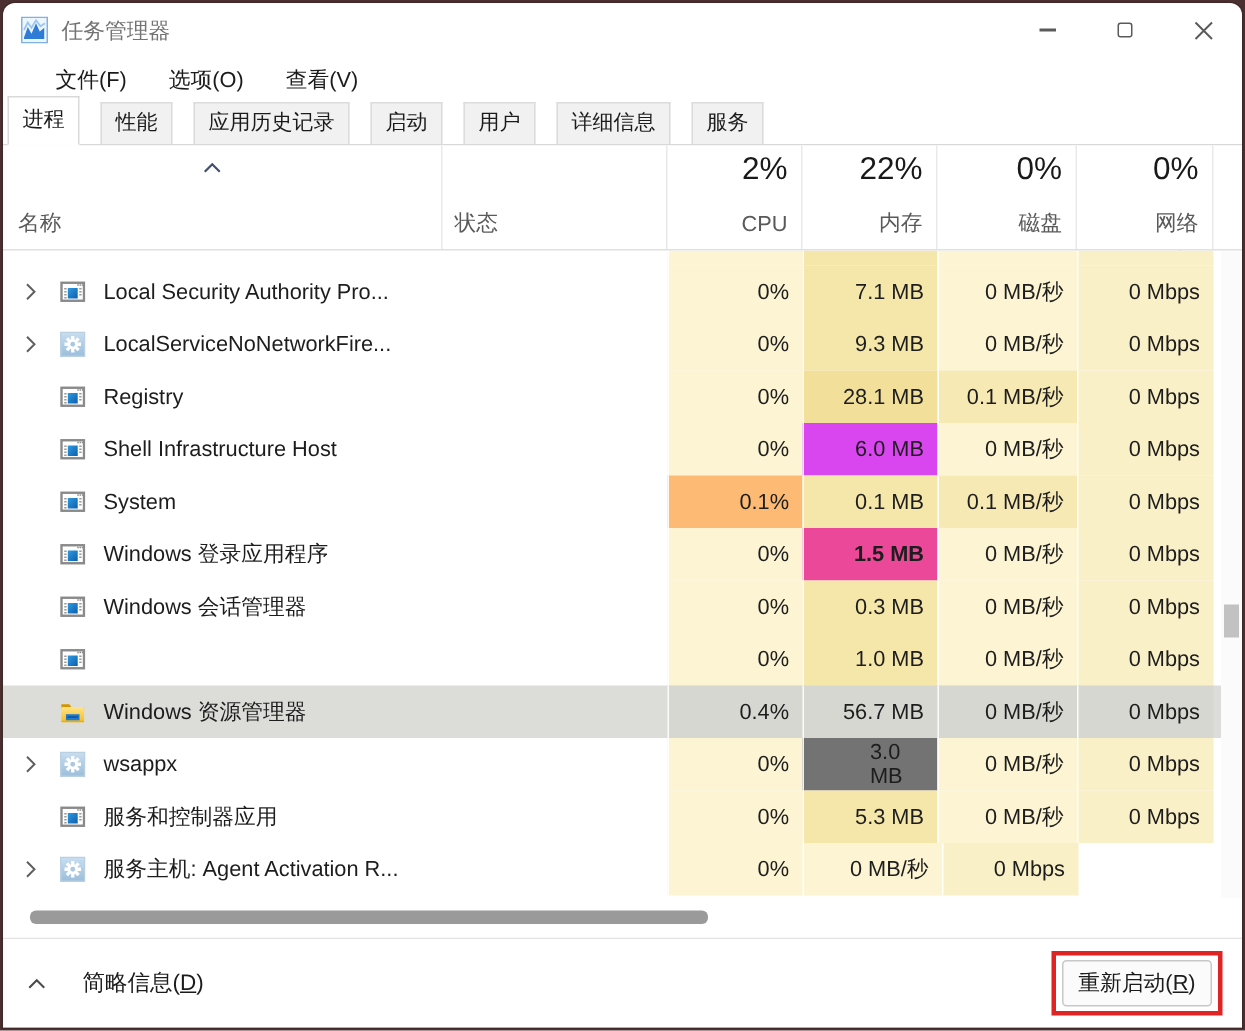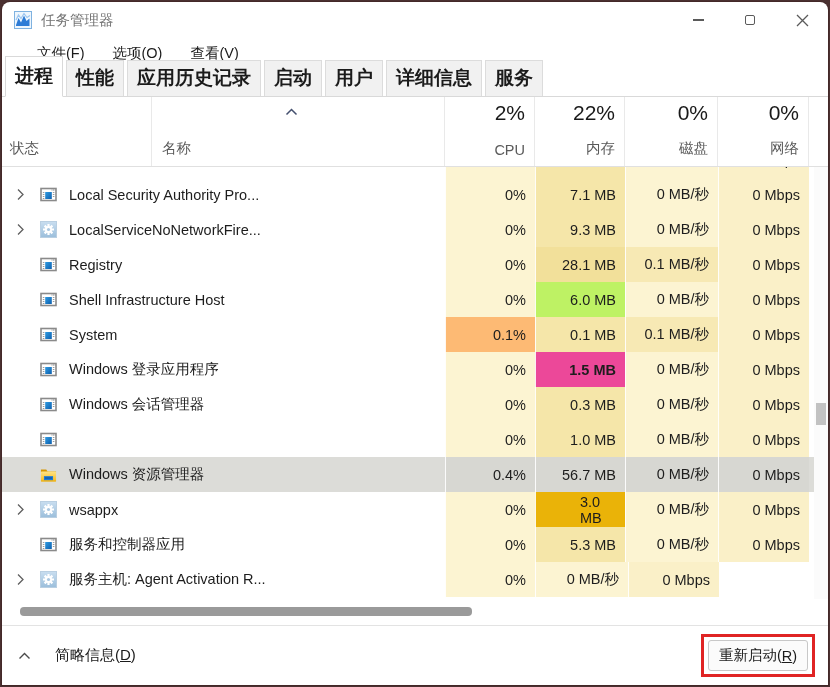--- a/index.html
+++ b/index.html
@@ -22,22 +22,22 @@
   .title{margin-left:9px;font-size:14.5px;color:#737373;}
   .wincontrols{margin-left:auto;display:flex;height:100%;}
   .wbtn{width:52px;height:100%;display:flex;align-items:center;justify-content:center;cursor:default;}
   .min-glyph{width:11px;height:1.4px;background:#5a5a5a;display:block;}
   .max-glyph{width:10px;height:10px;border:1.4px solid#5a5a5a;border-radius:2px;display:block;}
   
   .menubar{height:27px;display:flex;align-items:flex-end;padding-left:28px;flex:0 0 auto;}
   .menu-item{font-size:14.5px;color:#1b1b1b;padding:2px 7px;margin-right:14px;}
   
   .tabbar{height:32px;display:flex;align-items:flex-end;padding-left:3px;border-bottom:1px solid #d9d9d9;flex:0 0 auto;}
-  .tab{font-size:19px;color:#1b1b1b;background:#f1f1f1;border:1px solid #dcdcdc;border-bottom:none;
-       padding:4px 9px 5px;margin-right:3px;position:relative;font-weight:bold;}
+  .tab{font-size:14px;color:#1b1b1b;background:#f1f1f1;border:1px solid #dcdcdc;border-bottom:none;
+       padding:4px 9px 5px;margin-right:14px;position:relative;}
   .tab.active{background:#fff;border:1px solid #d9d9d9;border-bottom:1px solid #fff;
        margin-bottom:-1px;padding:6px 9px 7px;z-index:2;}
   
   .header{height:70px;display:flex;border-bottom:1px solid #e0e0e0;flex:0 0 auto;background:#fff;position:relative;z-index:3;}
   .hcol{border-right:1px solid #e9e9e9;position:relative;}
   .hlabel{font-size:14.5px;color:#5a5a5a;}
   .hcol .corner-label{position:absolute;left:10px;bottom:8px;}
   .hcol .status-label{position:absolute;left:8px;bottom:8px;}
   .sort-caret{position:absolute;left:133px;top:11px;}
   .metric{display:flex;flex-direction:column;justify-content:space-between;align-items:flex-end;padding:5px 9px 8px;}
@@ -115,29 +115,29 @@
       <div class="tab active">进程</div>
       <div class="tab">性能</div>
       <div class="tab">应用历史记录</div>
       <div class="tab">启动</div>
       <div class="tab">用户</div>
       <div class="tab">详细信息</div>
       <div class="tab">服务</div>
     </div>
 
   <div class="header">
-    <div class="hcol w-status">
-      <span class="hlabel status-label">状态</span>
-    </div>
     <div class="hcol w-name">
       <svg class="sort-caret" width="13" height="8" viewBox="0 0 13 8">
         <polyline points="1.5,6.5 6.5,1.5 11.5,6.5" fill="none" stroke="#44506e" stroke-width="1.5"></polyline>
       </svg>
       <span class="hlabel corner-label">名称</span>
     </div>
+    <div class="hcol w-status">
+      <span class="hlabel status-label">状态</span>
+    </div>
     <div class="hcol metric w-cpu">
       <span class="hpct">2%</span>
       <span class="hlabel">CPU</span>
     </div>
     <div class="hcol metric w-mem">
       <span class="hpct">22%</span>
       <span class="hlabel">内存</span>
     </div>
     <div class="hcol metric w-disk">
       <span class="hpct">0%</span>
@@ -294,21 +294,21 @@
               <g stroke="#9b9b9b" stroke-width="1">
                 <path d="M2.8,6.5 h1.6 M2.8,8.5 h1.6 M2.8,10.5 h1.6 M2.8,12.5 h1.6"></path>
                 <path d="M12.8,6.5 h1.6 M12.8,8.5 h1.6 M12.8,10.5 h1.6"></path>
               </g>
             </svg>
           </span>
           <span class="ptext">Shell Infrastructure Host</span>
         </div>
         <div class="cell w-status"></div>
         <div class="cell heat w-cpu" style="background: rgb(252, 244, 210);">0%</div>
-        <div class="cell heat w-mem" style="background: #bef264;">6.0 MB</div>
+        <div class="cell heat w-mem" style="background: #d946ef;">6.0 MB</div>
         <div class="cell heat w-disk" style="background: rgb(252, 244, 210);">0 MB/秒</div>
         <div class="cell heat w-net" style="background: rgb(250, 240, 200);">0 Mbps</div>
       </div>
       <div class="prow">
         <div class="cell name w-name">
           <span class="chev"></span>
           <span class="picon">
             <svg width="17" height="17" viewBox="0 0 17 17">
               <rect x="1" y="2.5" width="15" height="12" fill="#ffffff" stroke="#8a8a8a" stroke-width="1.6"></rect>
               <rect x="11.5" y="3.5" width="1" height="1" fill="#8a8a8a"></rect>
@@ -470,21 +470,21 @@
                 <path d="M8.5,3 V6 M8.5,11 V14 M3,8.5 H6 M11,8.5 H14 M4.6,4.6 L6.7,6.7 M10.3,10.3 L12.4,12.4 M12.4,4.6 L10.3,6.7 M6.7,10.3 L4.6,12.4"></path>
               </g>
               <circle cx="8.5" cy="8.5" r="3.4" fill="#ffffff"></circle>
               <circle cx="8.5" cy="8.5" r="1.6" fill="#aac8e2"></circle>
             </svg>
           </span>
           <span class="ptext">wsappx</span>
         </div>
         <div class="cell w-status"></div>
         <div class="cell heat w-cpu" style="background: rgb(252, 244, 210);">0%</div>
-        <div class="cell heat w-mem" style="background: #eab308; padding-left: 44px;">3.0 MB</div>
+        <div class="cell heat w-mem" style="background: #737373; padding-left: 44px;">3.0 MB</div>
         <div class="cell heat w-disk" style="background: rgb(252, 244, 210);">0 MB/秒</div>
         <div class="cell heat w-net" style="background: rgb(250, 240, 200);">0 Mbps</div>
       </div>
       <div class="prow">
         <div class="cell name w-name">
           <span class="chev"></span>
           <span class="picon">
             <svg width="17" height="17" viewBox="0 0 17 17">
               <rect x="1" y="2.5" width="15" height="12" fill="#ffffff" stroke="#8a8a8a" stroke-width="1.6"></rect>
               <rect x="11.5" y="3.5" width="1" height="1" fill="#8a8a8a"></rect>

